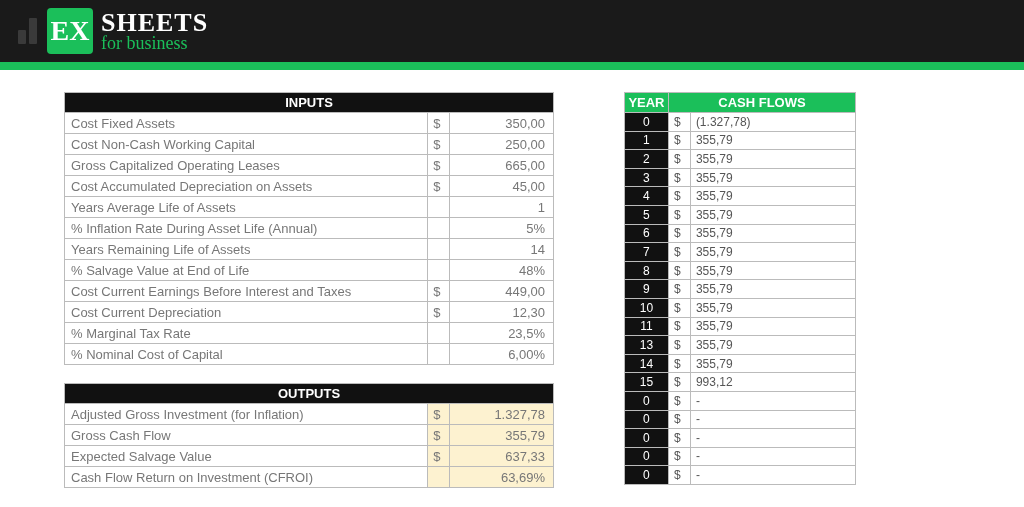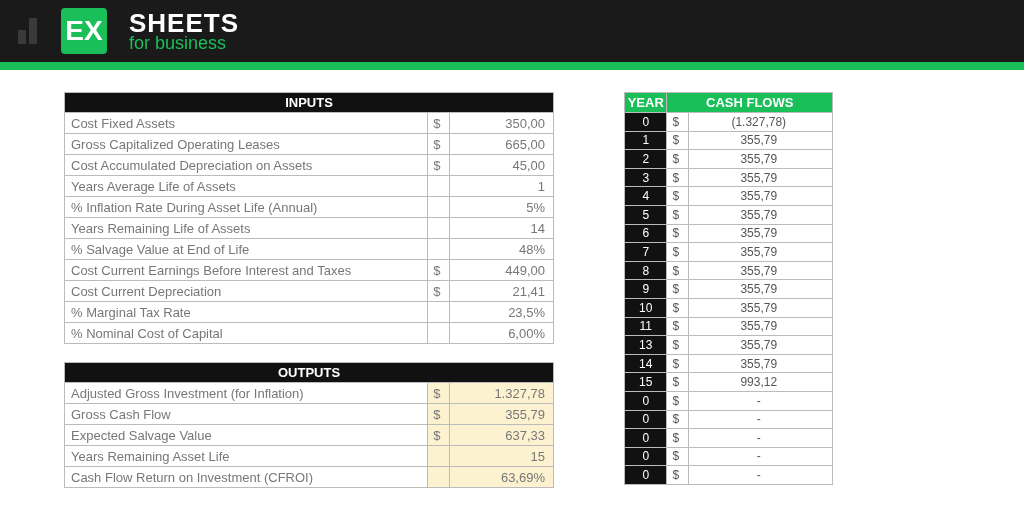--- a/index.html
+++ b/index.html
@@ -12,21 +12,21 @@
     font-size: 13px;
     color: #555;
   }
   .topbar {
     background: #1a1a1a;
     height: 62px;
     display: flex;
     align-items: center;
     padding-left: 18px;
   }
-  .logo-wrap { display: flex; align-items: center; gap: 20px; }
+  .logo-wrap { display: flex; align-items: center; gap: 6px; font-family: Liberation Serif, serif; }
   .logo-bars { display: flex; align-items: flex-end; gap: 3px; margin-right: 4px;}
   .logo-bars .b1 { width: 8px; height: 14px; background: #3a3a3a; border-radius: 1px;}
   .logo-bars .b2 { width: 8px; height: 26px; background: #3a3a3a; border-radius: 1px;}
   .logo-ex {
     background: #1bbf5a;
     color: #fff;
     font-weight: 900;
     font-size: 28px;
     width: 46px;
     height: 46px;
@@ -39,21 +39,21 @@
   .logo-text .t1 { color: #fff; font-weight: 800; font-size: 26px; letter-spacing: 1px;}
   .logo-text .t2 { color: #1bbf5a; font-size: 18px; font-weight: 400; margin-top: -2px;}
   .greenline { height: 8px; background: #1bbf5a; }
   .content {
     display: flex;
     gap: 70px;
     padding: 22px 0 0 64px;
     align-items: flex-start;
   }
   .left { width: 490px; }
-  .right { width: 209px; }
+  .right { width: 232px; }
   table { border-collapse: collapse; width: 100%; }
   th.black, td.black {
     background: #111;
     color: #fff;
     font-weight: 700;
     text-align: center;
     font-size: 13px;
     height: 20px;
     border: 1px solid #bbb;
   }
@@ -86,21 +86,21 @@
     padding: 0 5px;
   }
   .cf td.yr {
     background: #111;
     color: #fff;
     text-align: center;
     width: 44px;
     font-weight:400;
   }
   .cf td.sym { width: 22px; text-align:left; padding-left:5px; color:#555;}
-  .cf td.amt { width: 166px; text-align: center; padding-right:8px; color:#555;}
+  .cf td.amt { width: 166px; text-align: left; padding-right:8px; color:#555;}
 </style>
 </head>
 <body>
 
 <div class="topbar">
   <div class="logo-wrap">
     <div class="logo-bars">
       <div class="b1"></div>
         <div class="b2"></div>
     </div>
@@ -121,20 +121,25 @@
             <th class="black" colspan="3">INPUTS</th>
           </tr>
       </tbody>
         <tbody id="inputs-body">
           <tr>
             <td class="label">Cost Fixed Assets</td>
             <td class="sym">$</td>
             <td class="val">350,00</td>
           </tr>
           <tr>
+            <td class="label">Cost Non-Cash Working Capital</td>
+            <td class="sym">$</td>
+            <td class="val">250,00</td>
+          </tr>
+          <tr>
             <td class="label">Gross Capitalized Operating Leases</td>
             <td class="sym">$</td>
             <td class="val">665,00</td>
           </tr>
           <tr>
             <td class="label">Cost Accumulated Depreciation on Assets</td>
             <td class="sym">$</td>
             <td class="val">45,00</td>
           </tr>
           <tr>
@@ -158,21 +163,21 @@
             <td class="val">48%</td>
           </tr>
           <tr>
             <td class="label">Cost Current Earnings Before Interest and Taxes</td>
             <td class="sym">$</td>
             <td class="val">449,00</td>
           </tr>
           <tr>
             <td class="label">Cost Current Depreciation</td>
             <td class="sym">$</td>
-            <td class="val">21,41</td>
+            <td class="val">12,30</td>
           </tr>
           <tr>
             <td class="label">% Marginal Tax Rate</td>
             <td class="sym"></td>
             <td class="val">23,5%</td>
           </tr>
           <tr>
             <td class="label">% Nominal Cost of Capital</td>
             <td class="sym"></td>
             <td class="val">6,00%</td>
@@ -193,25 +198,20 @@
           </tr>
           <tr>
             <td class="label">Gross Cash Flow</td>
             <td class="sym">$</td>
             <td class="val">355,79</td>
           </tr>
           <tr>
             <td class="label">Expected Salvage Value</td>
             <td class="sym">$</td>
             <td class="val">637,33</td>
-          </tr>
-          <tr>
-            <td class="label">Years Remaining Asset Life</td>
-            <td class="sym"></td>
-            <td class="val">15</td>
           </tr>
           <tr>
             <td class="label">Cash Flow Return on Investment (CFROI)</td>
             <td class="sym"></td>
             <td class="val">63,69%</td>
           </tr>
         </tbody>
     </table>
   </div>
   <div class="right">

